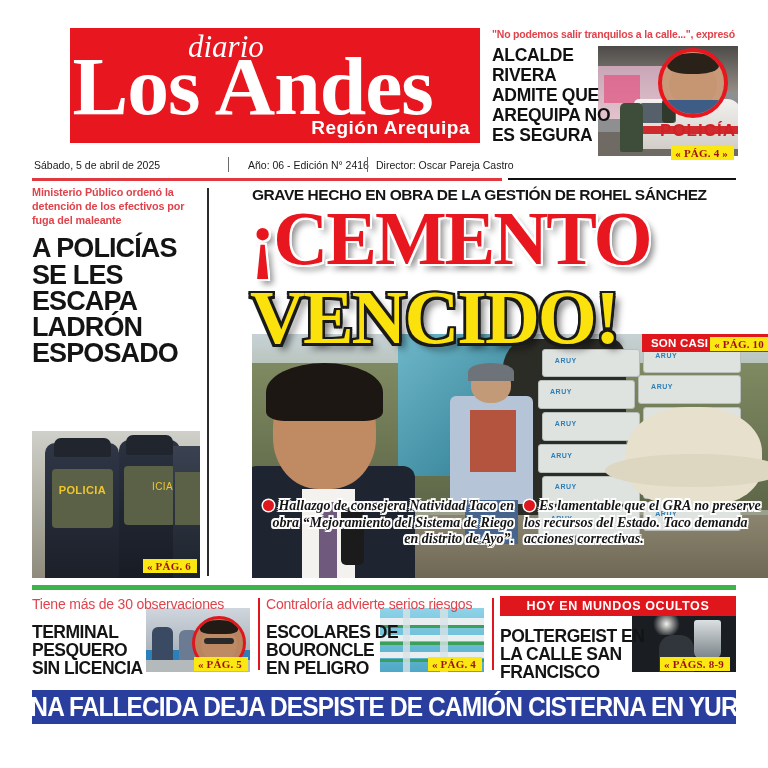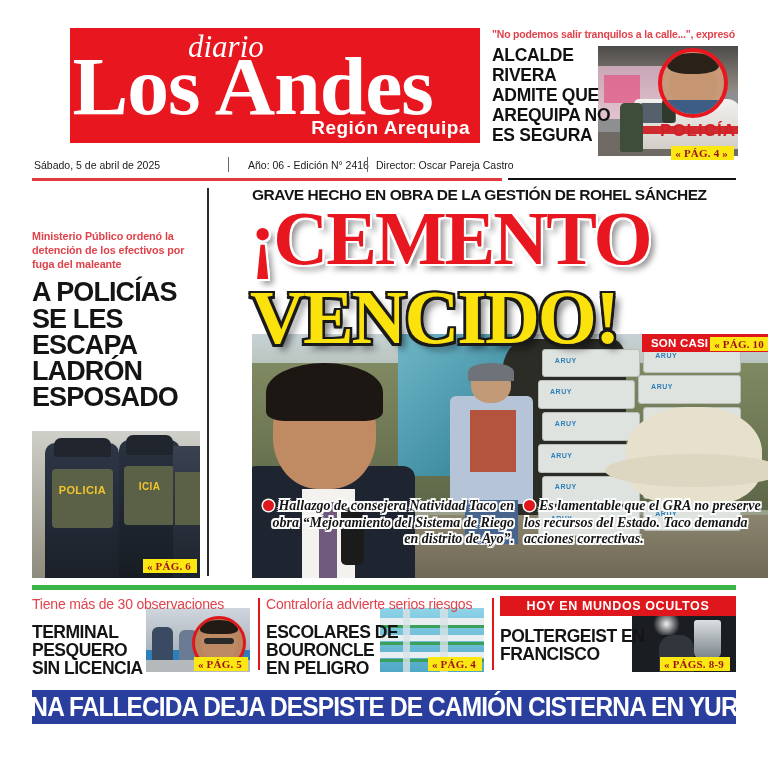--- a/index.html
+++ b/index.html
@@ -106,21 +106,20 @@
   .dateline .sep2{position:absolute;left:335px;top:-1px;width:1px;height:15px;background:#6b6b6b;}
   .dateline .d3{position:absolute;left:344px;top:1px;white-space:nowrap;}
   .rule-red{position:absolute;left:32px;top:178px;width:470px;height:3px;background:#e03a40;}
   .rule-black{position:absolute;left:508px;top:178px;width:228px;height:2px;background:#111;}
 
   
   .leftcol{position:absolute;left:32px;top:186px;width:168px;height:392px;}
   .left-kicker{
     font-size:10.8px;line-height:1.28;color:#e0434b;font-weight:700;
     letter-spacing:-0.1px;
-    margin-top:44px;
   }
   .left-head{
     margin-top:8px;
     font-weight:700;font-size:27px;line-height:0.97;color:#141414;
     letter-spacing:-0.9px;
   }
   .left-head span{display:block;}
   .left-photo{
     position:absolute;left:0;bottom:0;width:168px;height:147px;overflow:hidden;
     background:#1d4ed8;
@@ -131,22 +130,22 @@
   .lp-vest1{position:absolute;left:12%;top:26%;width:36%;height:40%;
     background:#5b6147;border-radius:4px;}
   .lp-txt1{position:absolute;left:13%;top:36%;width:34%;text-align:center;
     font-weight:700;font-size:11px;color:#f0c62b;letter-spacing:0.4px;}
   .lp-cap1{position:absolute;left:13%;top:5%;width:34%;height:13%;
     background:#20252e;border-radius:7px 7px 2px 2px;}
   .lp-cop2{position:absolute;left:52%;top:6%;width:36%;height:94%;
     background:linear-gradient(180deg,#2b3240,#171c24);border-radius:10px 10px 0 0;}
   .lp-vest2{position:absolute;left:55%;top:24%;width:30%;height:40%;
     background:#5b6147;border-radius:4px;}
-  .lp-txt2{position:absolute;left:56%;top:34%;width:28%;text-align:center;
-    font-weight:700;font-size:10px;color:#f0c62b;letter-spacing:0.4px;}
+  .lp-txt2{position:absolute;left:56%;top:34%;width:28%;text-align:right;
+    font-weight:400;font-size:10px;color:#f0c62b;letter-spacing:0.4px;}
   .lp-cap2{position:absolute;left:56%;top:3%;width:28%;height:13%;
     background:#20252e;border-radius:7px 7px 2px 2px;}
   .lp-cop3{position:absolute;left:84%;top:10%;width:18%;height:90%;
     background:linear-gradient(180deg,#3a4150,#1d232c);}
   .lp-vest3{position:absolute;left:85%;top:28%;width:16%;height:36%;background:#5b6147;}
   .left-pag{position:absolute;right:3px;bottom:4px;}
   .vdiv-left{position:absolute;left:207px;top:188px;width:2px;height:388px;background:#2b2b2b;}
 
   
   .main{position:absolute;left:216px;top:186px;width:520px;height:392px;margin-left:36px;}
@@ -528,20 +527,21 @@
 
     <div class="bcol bcol3">
       <div class="b-photo bp3">
         <div class="glow"></div>
           <div class="glass"></div>
           <div class="fig"></div>
       </div>
       <div class="b-band-red">HOY EN MUNDOS OCULTOS</div>
       <div class="b-head">
         <span>POLTERGEIST EN</span>
+        <span>LA CALLE SAN</span>
         <span>FRANCISCO</span>
       </div>
       <div class="b-pag b-pag3">
         <span class="badge-yellow">« PÁGS. 8-9</span>
       </div>
     </div>
   </div>
 
   <div class="banner">
     <div class="banner-txt">UNA FALLECIDA DEJA DESPISTE DE CAMIÓN CISTERNA EN YURA</div>

